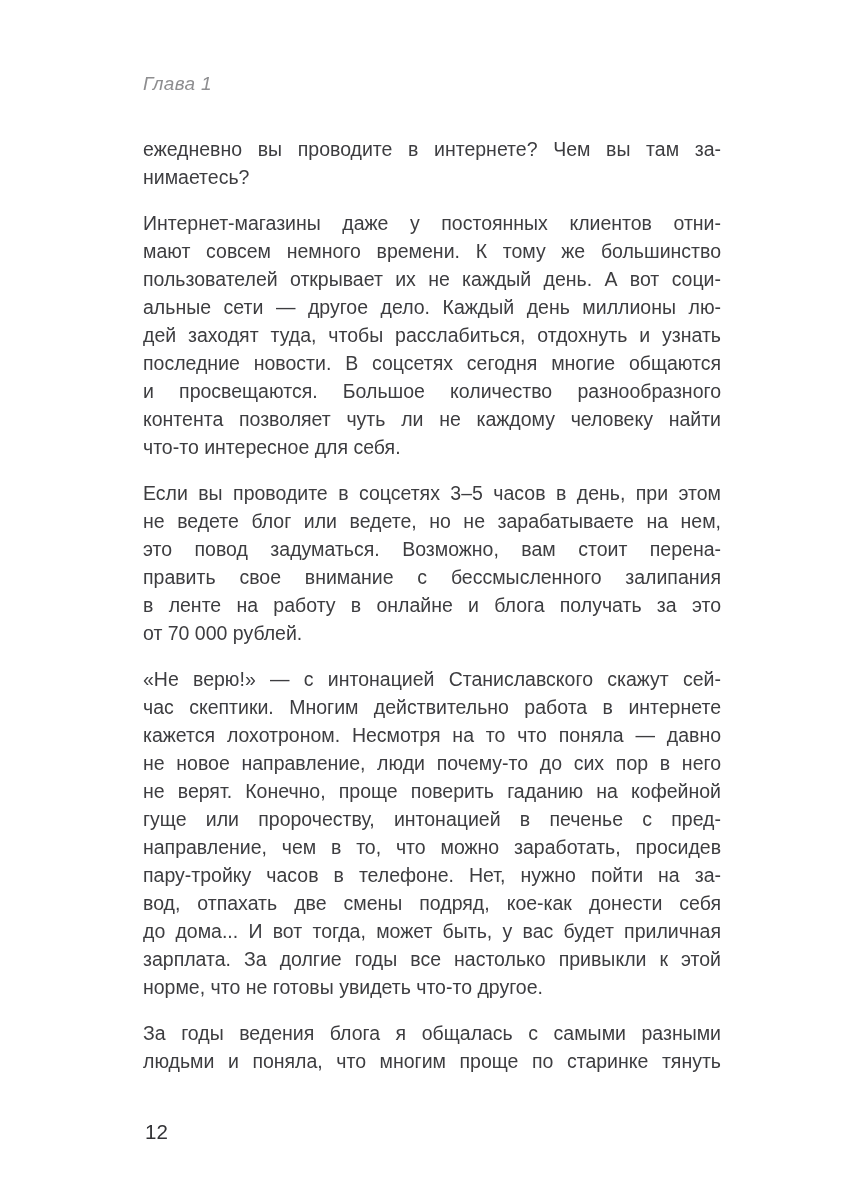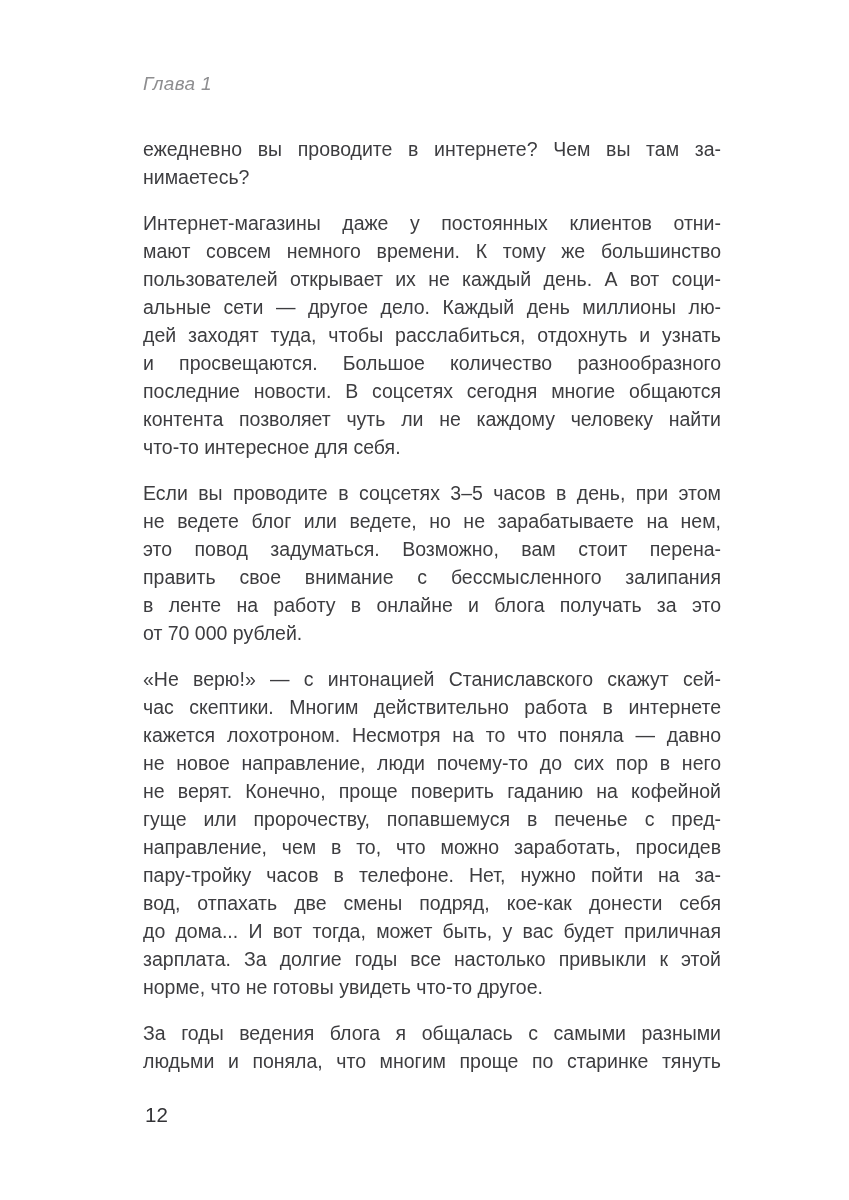--- a/index.html
+++ b/index.html
@@ -66,47 +66,47 @@
       <div class="para">
         <div class="line">ежедневно вы проводите в интернете? Чем вы там за-</div>
         <div class="line last">нимаетесь?</div>
       </div>
       <div class="para">
         <div class="line">Интернет-магазины даже у постоянных клиентов отни-</div>
         <div class="line">мают совсем немного времени. К тому же большинство</div>
         <div class="line">пользователей открывает их не каждый день. А вот соци-</div>
         <div class="line">альные сети — другое дело. Каждый день миллионы лю-</div>
         <div class="line">дей заходят туда, чтобы расслабиться, отдохнуть и узнать</div>
+        <div class="line">последние новости. В соцсетях сегодня многие общаются</div>
         <div class="line">и просвещаются. Большое количество разнообразного</div>
-        <div class="line">последние новости. В соцсетях сегодня многие общаются</div>
         <div class="line">контента позволяет чуть ли не каждому человеку найти</div>
         <div class="line last">что-то интересное для себя.</div>
       </div>
       <div class="para">
         <div class="line">Если вы проводите в соцсетях 3–5 часов в день, при этом</div>
         <div class="line">не ведете блог или ведете, но не зарабатываете на нем,</div>
         <div class="line">это повод задуматься. Возможно, вам стоит перена-</div>
         <div class="line">править свое внимание с бессмысленного залипания</div>
         <div class="line">в ленте на работу в онлайне и блога получать за это</div>
         <div class="line last">от 70 000 рублей.</div>
       </div>
       <div class="para">
         <div class="line">«Не верю!» — с интонацией Станиславского скажут сей-</div>
         <div class="line">час скептики. Многим действительно работа в интернете</div>
         <div class="line">кажется лохотроном. Несмотря на то что поняла — давно</div>
         <div class="line">не новое направление, люди почему-то до сих пор в него</div>
         <div class="line">не верят. Конечно, проще поверить гаданию на кофейной</div>
-        <div class="line">гуще или пророчеству, попавшемуся в печенье с пред-</div>
+        <div class="line">гуще или пророчеству, интонацией в печенье с пред-</div>
         <div class="line">направление, чем в то, что можно заработать, просидев</div>
         <div class="line">пару-тройку часов в телефоне. Нет, нужно пойти на за-</div>
         <div class="line">вод, отпахать две смены подряд, кое-как донести себя</div>
         <div class="line">до дома... И вот тогда, может быть, у вас будет приличная</div>
         <div class="line">зарплата. За долгие годы все настолько привыкли к этой</div>
         <div class="line last">норме, что не готовы увидеть что-то другое.</div>
       </div>
       <div class="para">
         <div class="line">За годы ведения блога я общалась с самыми разными</div>
         <div class="line">людьми и поняла, что многим проще по старинке тянуть</div>
       </div>
     </div>
 
-  <div class="page-number" style="color: rgb(51, 51, 54);">12</div>
+  <div class="page-number" style="color: rgb(51, 51, 54); margin-top: 17px;">12</div>
 </div>
 
 </body></html>

